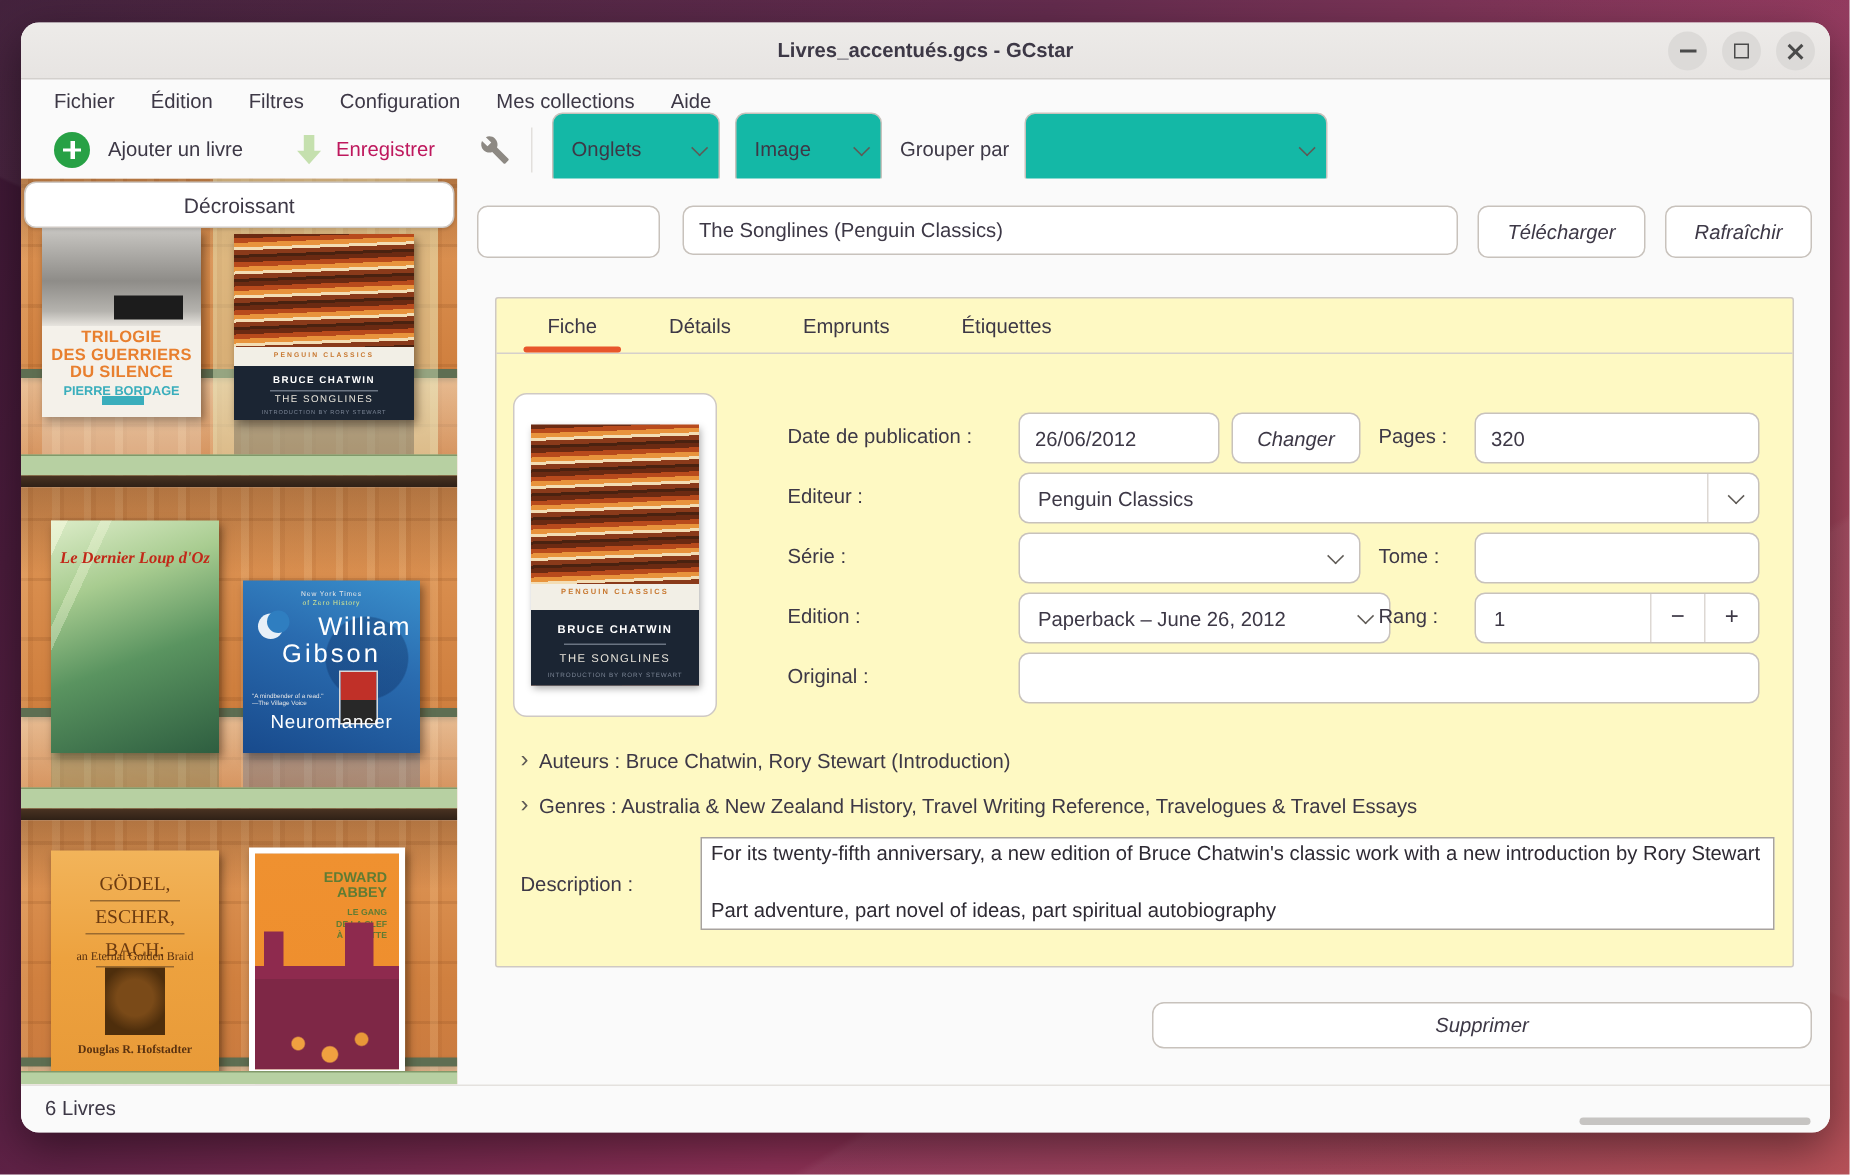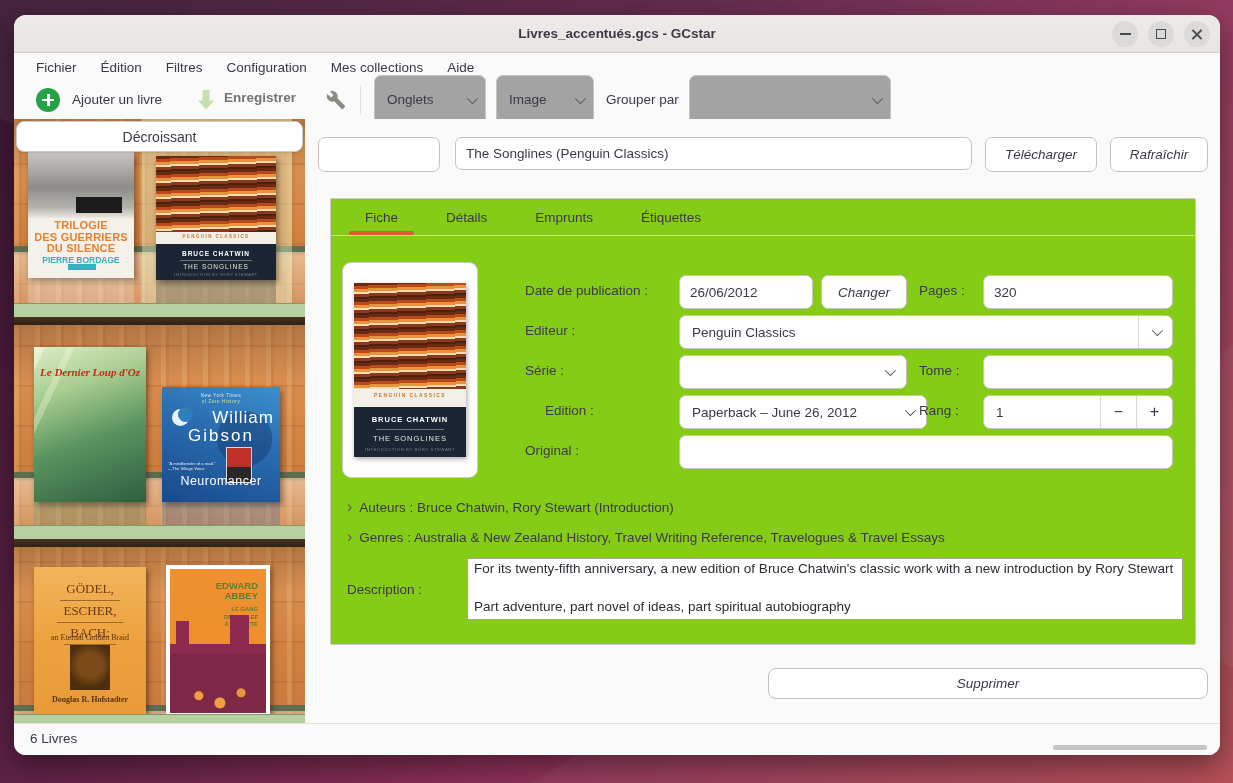--- a/index.html
+++ b/index.html
@@ -36,26 +36,26 @@
     font-size:13.5px; }
   .menubar span{ cursor:default; }
   
   .toolbar{ position:absolute; left:0; top:65px; width:100%; height:39px;
     background:#fafafa; display:flex; align-items:center; font-size:13.5px; }
   .tool-add{ display:flex; align-items:center; gap:12px; margin-left:22px; }
   .icon-circle-plus{ width:24px; height:24px; border-radius:50%; background:#27a145; position:relative; }
   .icon-circle-plus::before,.icon-circle-plus::after{ content:""; position:absolute; background:#fff; }
   .icon-circle-plus::before{ left:6px; top:11px; width:12px; height:2.5px; }
   .icon-circle-plus::after{ left:11px; top:6px; width:2.5px; height:12px; }
-  .tool-save{ display:flex; gap:10px; margin-left:36px; color:#737373;font-weight:bold; }
+  .tool-save{ display:flex; align-items:center; gap:10px; margin-left:36px; color:#be185d; }
   .icon-save-arrow{ width:16px; height:20px; background:#c5e0ae;
     clip-path:polygon(50% 100%, 0 55%, 28% 55%, 28% 0, 72% 0, 72% 55%, 100% 55%); }
   .icon-wrench{ margin-left:30px; width:20px; height:20px; }
   .tool-sep{ width:1px; height:30px; background:#e2dfdc; margin-left:14px; }
-  .combo{ height:50px; background:#a3a3a3; border:1px solid #c8c2bc; border-radius:7px;
+  .combo{ height:50px; background:#14b8a6; border:1px solid #c8c2bc; border-radius:7px;
     display:flex; align-items:center; justify-content:space-between; padding:0 10px 0 12px;
     font-size:13.5px; }
   .chev{ width:8px; height:8px; border-right:1.7px solid #5e5a55; border-bottom:1.7px solid #5e5a55;
     transform:rotate(45deg) translateY(-2px); flex:none; }
   .cb-onglets{ width:112px; margin-left:13px; }
   .cb-image{ width:98px; margin-left:10px; }
   .lbl-group{ margin-left:12px; }
   .cb-group{ width:202px; margin-left:10px; }
   
   .sidebar{ position:absolute; left:0; top:104px; width:291px; bottom:32px; overflow:hidden; }
@@ -153,21 +153,21 @@
   .main{ position:absolute; left:291px; top:104px; right:0; bottom:32px; background:#fafafa; }
   .inp, .btn{ background:#fff; border:1px solid #c8c2bc; border-radius:7px;
     font-size:13.5px; color:#3d3846; font-family:"Liberation Sans", sans-serif; }
   .inp{ padding:0 10px; }
   .btn{ display:flex; align-items:center; justify-content:center; cursor:pointer;font-style:italic; }
   .filter-input{ position:absolute; left:13px; top:18px; width:122px; height:35px; }
   .title-input{ position:absolute; left:150px; top:18px; width:517px; height:33px; }
   .btn-download{ position:absolute; left:680px; top:18px; width:112px; height:35px; }
   .btn-refresh{ position:absolute; left:805px; top:18px; width:98px; height:35px; }
   .panel{ position:absolute; left:25px; top:79px; width:866px; height:447px;
-    background:#84cc16; border:1px solid #cfc9c4; border-radius:2px;padding-left:48px; }
+    background:#fef9c3; border:1px solid #cfc9c4; border-radius:2px;padding-left:48px; }
   .tabbar{ position:absolute; left:0; top:0; right:0; height:37px; border-bottom:1px solid #d5d0cb;
     display:flex; align-items:stretch; padding-left:10px; }
   .tab{ position:relative; display:flex; align-items:center; padding:0 24px; font-size:13.5px; cursor:pointer; }
   .tab.active::after{ content:""; position:absolute; left:8px; right:8px; bottom:0; height:4px;
     background:#e8562b; border-radius:2px; }
   .cover-frame{ position:absolute; left:11px; top:63px; width:136px; height:216px;
     background:#fff; border:1px solid #cfc9c4; border-radius:9px;
     display:flex; align-items:center; justify-content:center; }
   .mini-cover{ width:112px; height:174px; position:relative; overflow:hidden;
     box-shadow:1px 2px 5px rgba(0,0,0,.35); }
@@ -424,21 +424,21 @@
       <div class="flabel lab-l" style="top:164px;">Série :</div>
       <div class="f-combo" style="left:348px; top:156px; width:228px;">
         <span class="val"></span>
         <span class="chev-box">
             <span class="chev"></span>
           </span>
       </div>
       <div class="flabel lab-r" style="top:164px;">Tome :</div>
       <input class="inp f-inp" style="left: 652px; top: 156px; width: 190px;" value="">
 
-      <div class="flabel lab-l" style="top:204px;margin-left:20px;">Edition :</div>
+      <div class="flabel lab-l" style="top:204px;">Edition :</div>
       <div class="f-combo" style="left:348px; top:196px; width:248px;">
         <span class="val">Paperback – June 26, 2012</span>
         <span class="chev-box">
             <span class="chev"></span>
           </span>
       </div>
       <div class="flabel lab-r" style="top:204px;">Rang :</div>
       <div class="spin" style="left:652px; top:196px; width:190px;">
         <span class="sval">1</span>
         <span class="sbtn">−</span>

